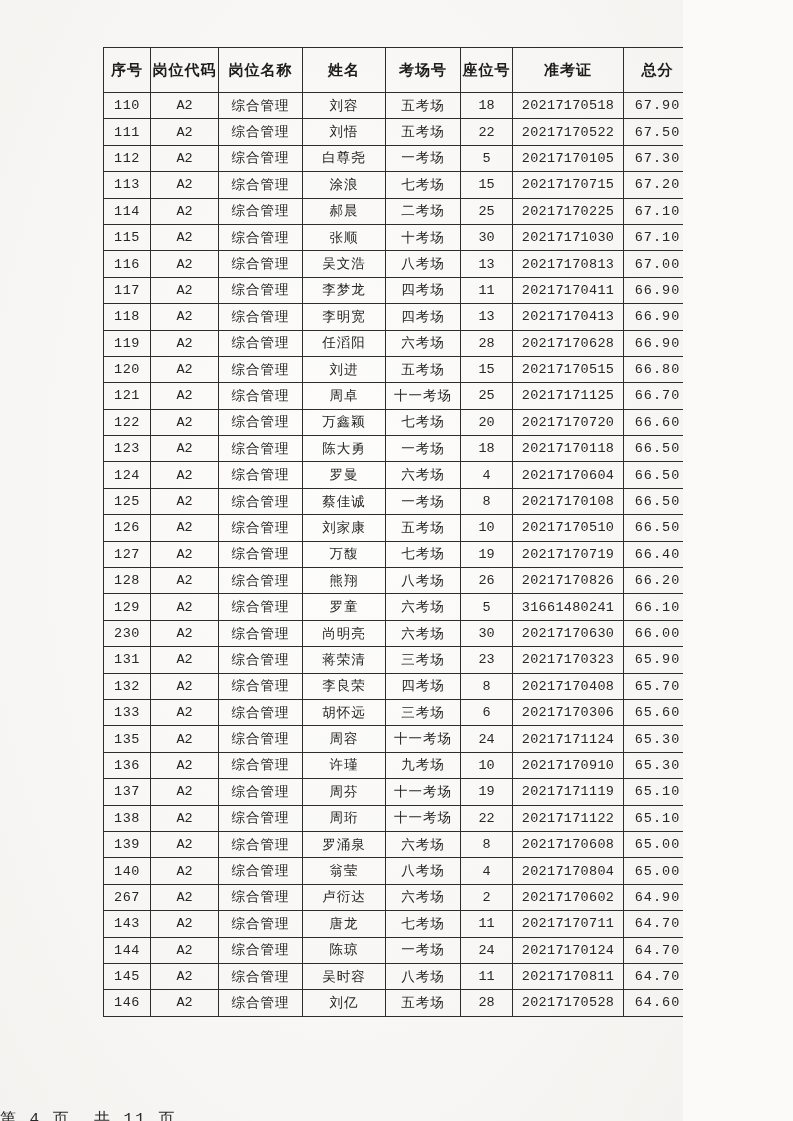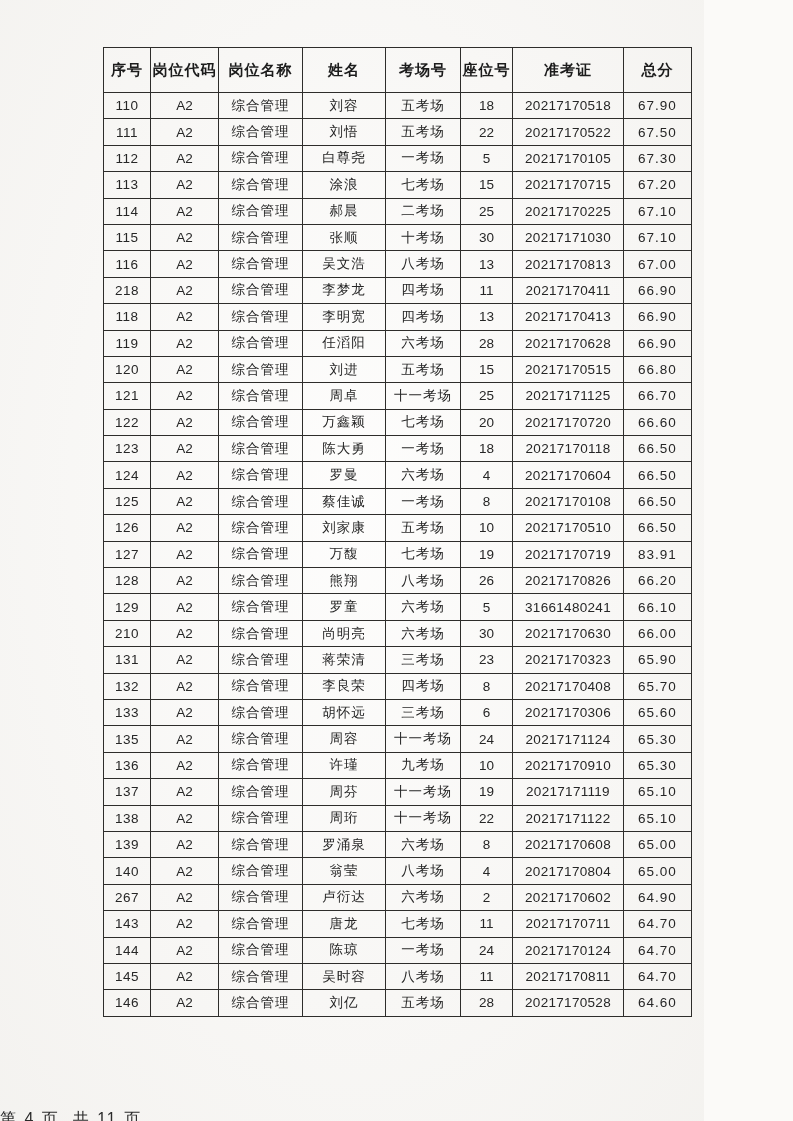--- a/index.html
+++ b/index.html
@@ -5,24 +5,23 @@
   html, body {
     margin: 0;
     padding: 0;
     background: #fbfaf8;
   }
   .page {
     position: relative;
     width: 683px;
     height: 1121px;
     background: #fbfaf8;
-    font-family: Liberation Sans, sans-serif;
+    font-family: Liberation Mono, monospace;
     color: #222;
     overflow: hidden;
-    padding-left: 21px;
   }
   
   .page::before {
     content: "";
     position: absolute;
     inset: 0;
     background: radial-gradient(ellipse at 50% 45%, rgba(255,255,255,0.6), rgba(180,175,165,0.10));
     pointer-events: none;
   }
   table.results {
@@ -175,21 +174,21 @@
           <td class="serial-cell">116</td>
           <td class="position-code-cell">A2</td>
           <td class="position-name-cell">综合管理</td>
           <td class="name-cell">吴文浩</td>
           <td class="exam-room-cell">八考场</td>
           <td class="seat-number-cell">13</td>
           <td class="admission-ticket-cell">20217170813</td>
           <td class="total-score-cell">67.00</td>
         </tr>
         <tr>
-          <td class="serial-cell">218</td>
+          <td class="serial-cell">117</td>
           <td class="position-code-cell">A2</td>
           <td class="position-name-cell">综合管理</td>
           <td class="name-cell">李梦龙</td>
           <td class="exam-room-cell">四考场</td>
           <td class="seat-number-cell">11</td>
           <td class="admission-ticket-cell">20217170411</td>
           <td class="total-score-cell">66.90</td>
         </tr>
         <tr>
           <td class="serial-cell">118</td>
@@ -282,21 +281,21 @@
           <td class="total-score-cell">66.50</td>
         </tr>
         <tr>
           <td class="serial-cell">127</td>
           <td class="position-code-cell">A2</td>
           <td class="position-name-cell">综合管理</td>
           <td class="name-cell">万馥</td>
           <td class="exam-room-cell">七考场</td>
           <td class="seat-number-cell">19</td>
           <td class="admission-ticket-cell">20217170719</td>
-          <td class="total-score-cell">83.91</td>
+          <td class="total-score-cell">66.40</td>
         </tr>
         <tr>
           <td class="serial-cell">128</td>
           <td class="position-code-cell">A2</td>
           <td class="position-name-cell">综合管理</td>
           <td class="name-cell">熊翔</td>
           <td class="exam-room-cell">八考场</td>
           <td class="seat-number-cell">26</td>
           <td class="admission-ticket-cell">20217170826</td>
           <td class="total-score-cell">66.20</td>
@@ -305,21 +304,21 @@
           <td class="serial-cell">129</td>
           <td class="position-code-cell">A2</td>
           <td class="position-name-cell">综合管理</td>
           <td class="name-cell">罗童</td>
           <td class="exam-room-cell">六考场</td>
           <td class="seat-number-cell">5</td>
           <td class="admission-ticket-cell">31661480241</td>
           <td class="total-score-cell">66.10</td>
         </tr>
         <tr>
-          <td class="serial-cell">210</td>
+          <td class="serial-cell">230</td>
           <td class="position-code-cell">A2</td>
           <td class="position-name-cell">综合管理</td>
           <td class="name-cell">尚明亮</td>
           <td class="exam-room-cell">六考场</td>
           <td class="seat-number-cell">30</td>
           <td class="admission-ticket-cell">20217170630</td>
           <td class="total-score-cell">66.00</td>
         </tr>
         <tr>
           <td class="serial-cell">131</td>

